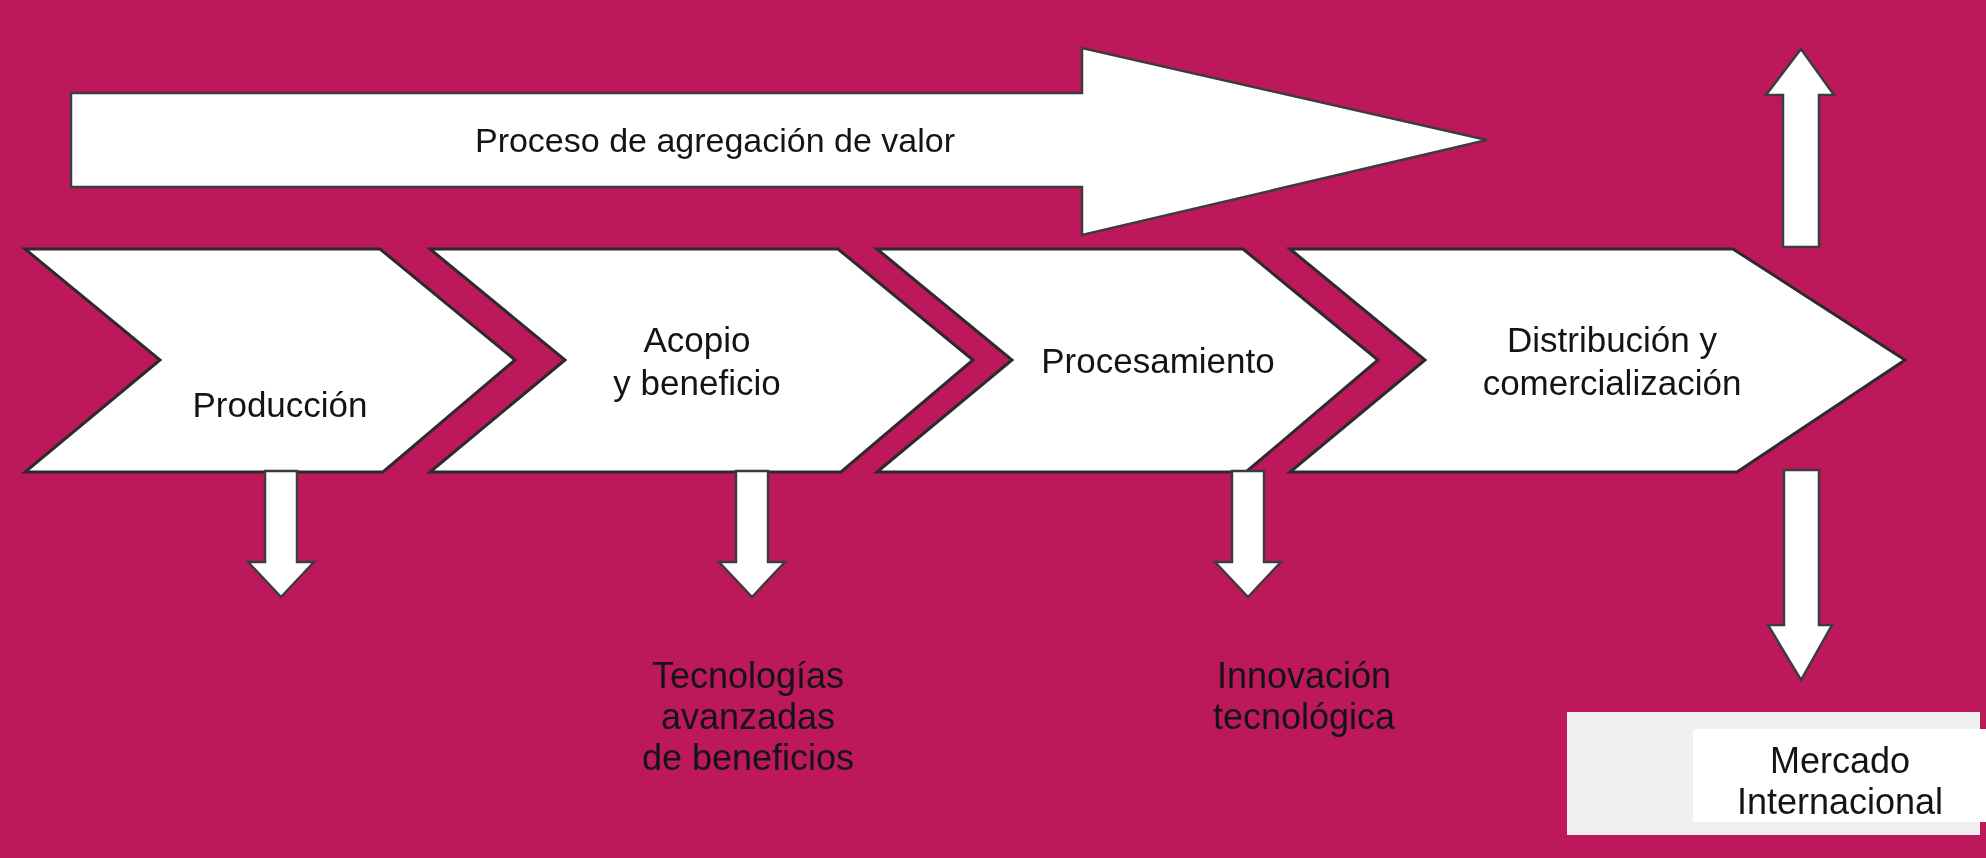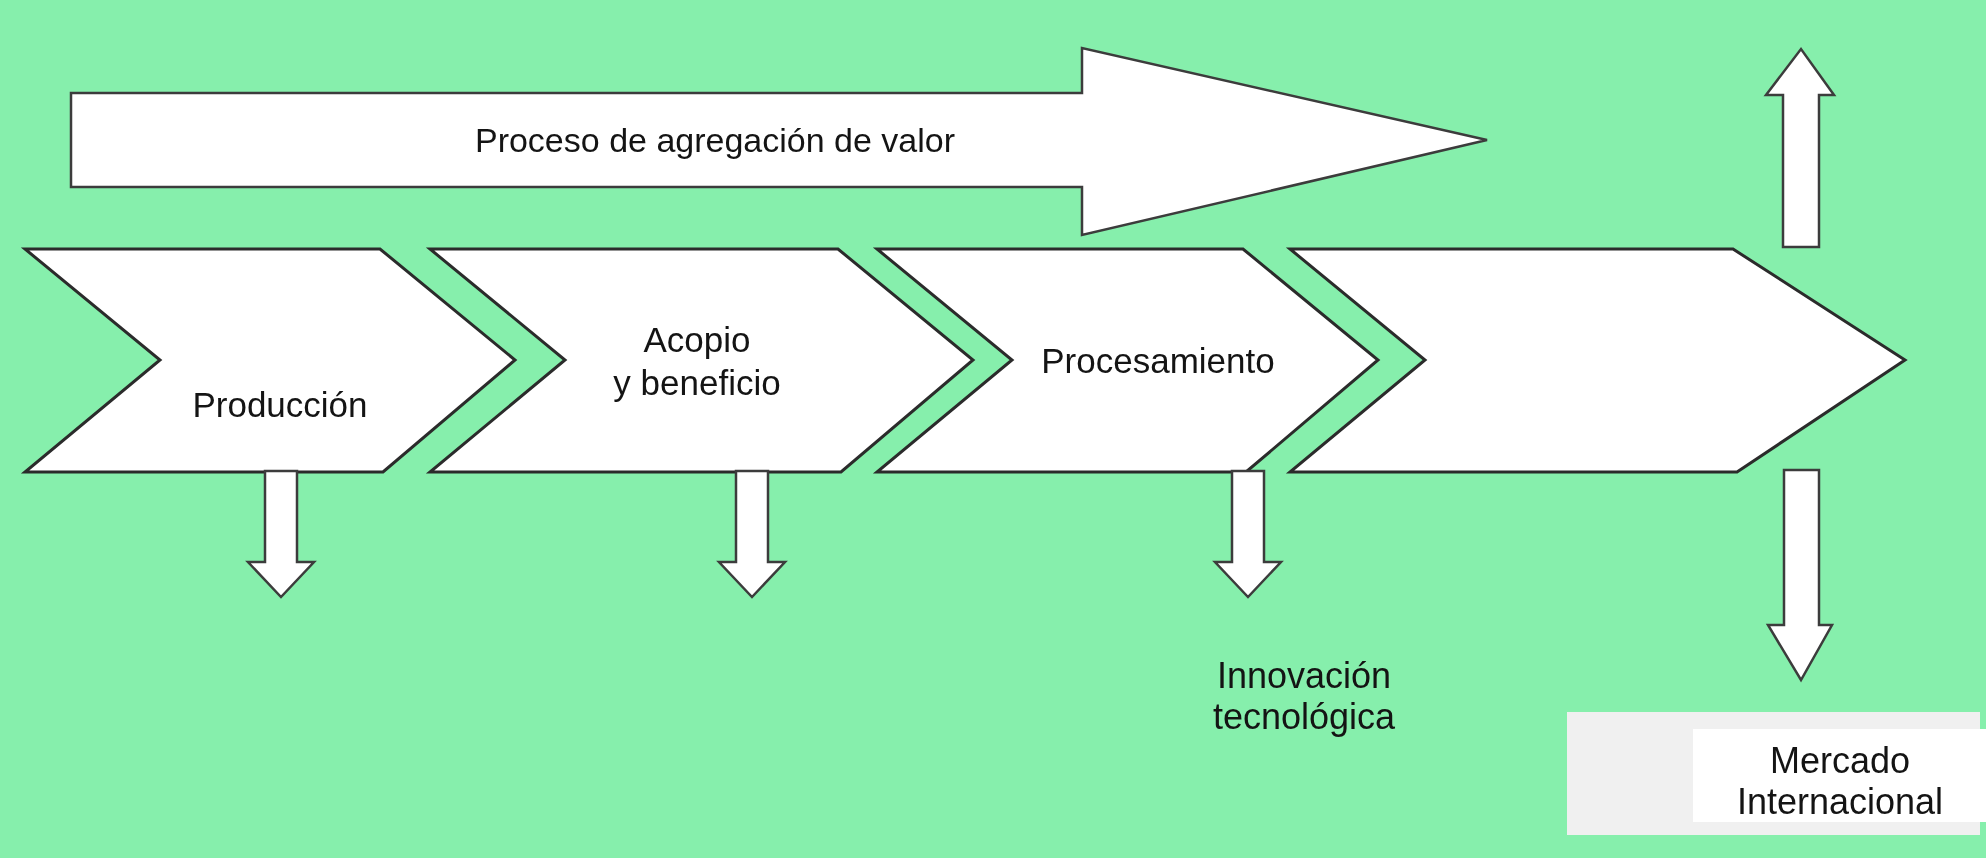--- a/index.html
+++ b/index.html
@@ -1,19 +1,19 @@
 <!DOCTYPE html>
 <html style="--line: #2b2b2b; --line-soft: #3c3c3c; --text: #141414; --panel_gray: #f0f0f0; --panel_white: #ffffff;"><head>
 <meta charset="utf-8">
 <style>
   html,body{margin:0;padding:0;background:#ffffff;}
   .canvas{
     position:relative;
     width:1986px;height:858px;
-    background:#86efac;
+    background:#be185d;
     overflow:hidden;
     font-family:"Liberation Sans","DejaVu Sans",sans-serif;
     color:var(--text,#141414);
   }
   .shapes{position:absolute;left:0;top:0;width:1986px;height:858px;}
   .shapes path{
     fill:#ffffff;
     stroke:var(--line,#2b2b2b);
     stroke-width:3;
     stroke-linejoin:miter;
@@ -80,19 +80,24 @@
 
   <div class="gray-panel"></div>
   <div class="white-panel"></div>
 
   <div class="label banner-label">Proceso de agregación de valor</div>
 
   <div class="label stage-label s1">Producción</div>
   <div class="label stage-label s2">Acopio
 y beneficio</div>
   <div class="label stage-label s3">Procesamiento</div>
+  <div class="label stage-label s4">Distribución y
+comercialización</div>
 
+  <div class="annotation a2">Tecnologías
+avanzadas
+de beneficios</div>
   <div class="annotation a3">Innovación
 tecnológica</div>
   <div class="annotation a4">Mercado
 Internacional</div>
 
 </div>
 
 </body></html>

